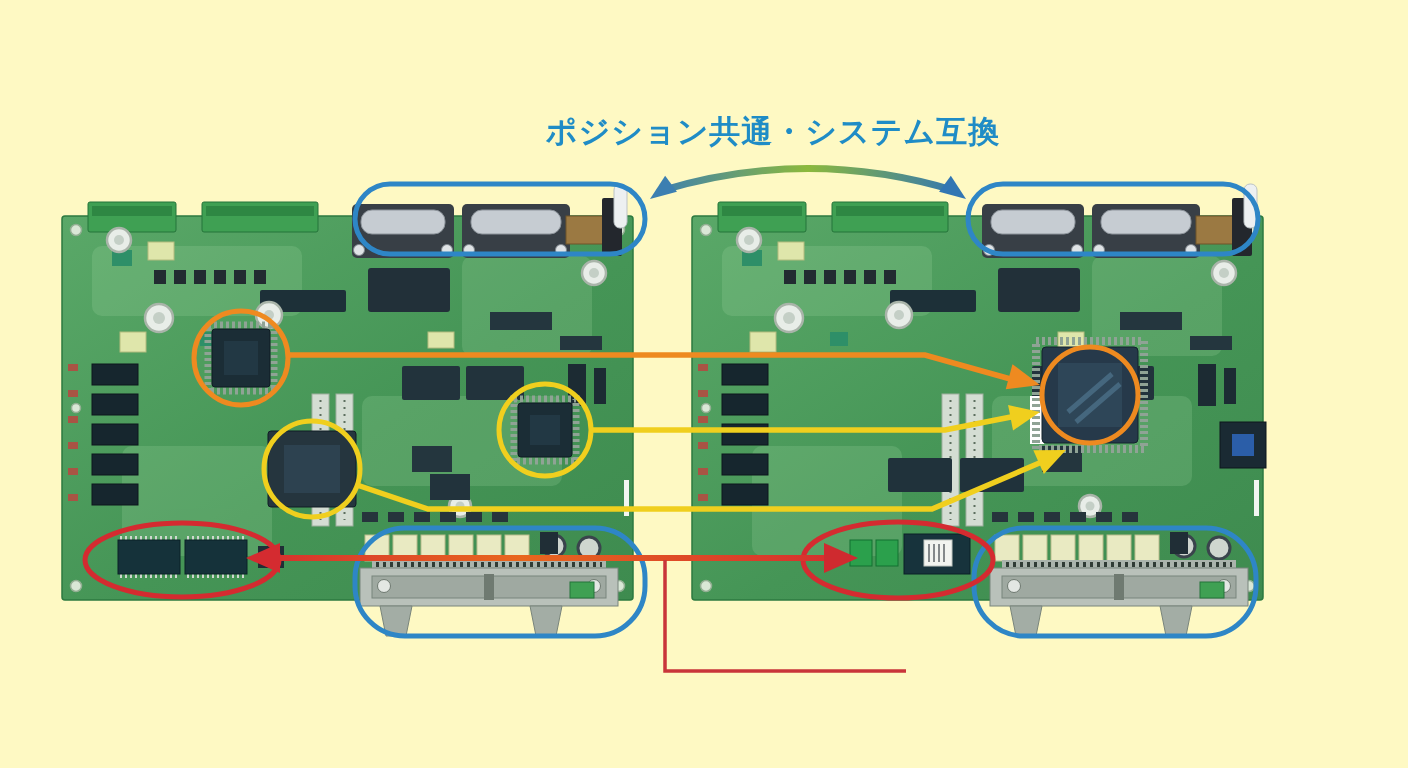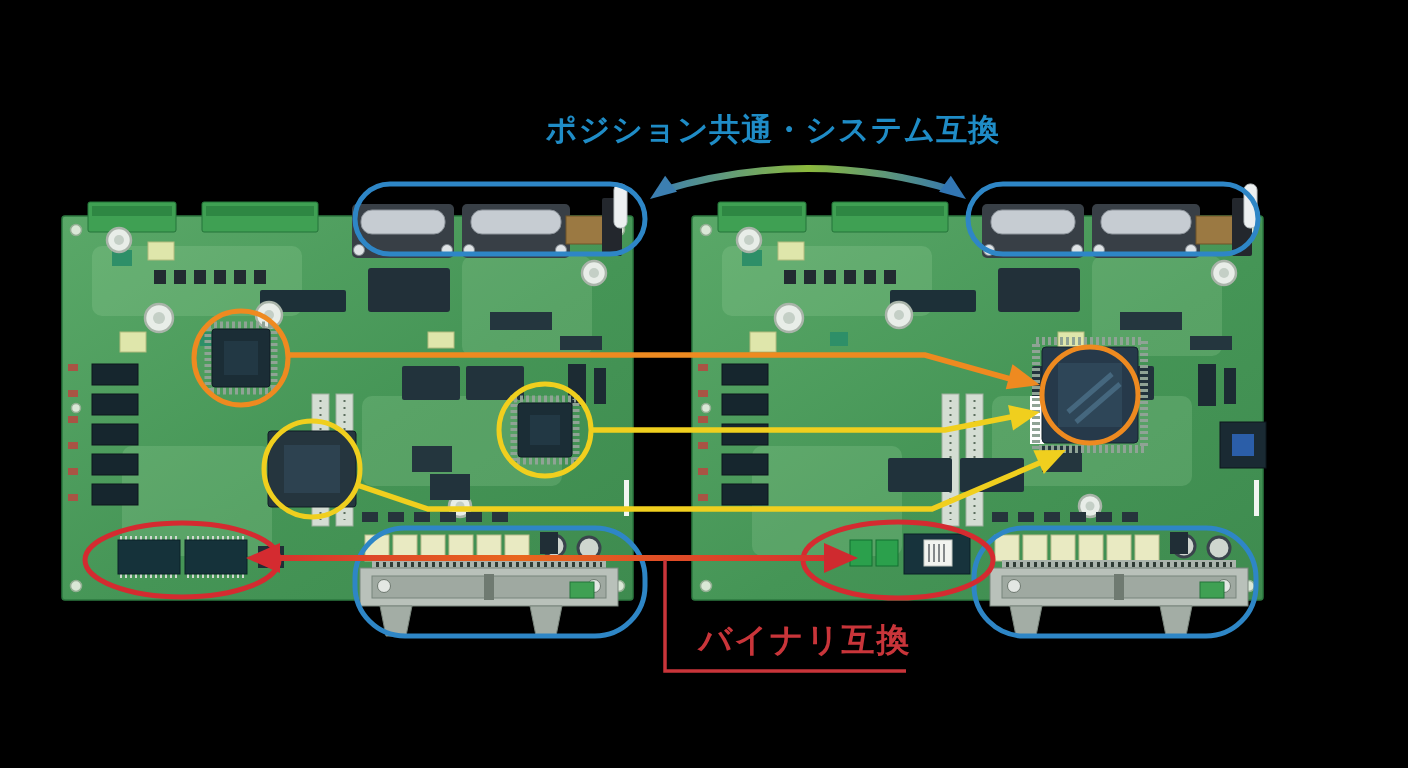--- a/index.html
+++ b/index.html
@@ -1,17 +1,17 @@
 <!DOCTYPE html>
 <html><head>
 <meta charset="utf-8">
 <style>
   html,body{margin:0;padding:0;background:#ffffff;}
-  .stage{position:relative;width:1408px;height:768px;background:#000000;overflow:hidden;
-         font-family:Liberation Mono, monospace;}
+  .stage{position:relative;width:1408px;height:768px;background:#fef9c3;overflow:hidden;
+         font-family:Liberation Sans, sans-serif;}
   .stage svg{position:absolute;left:0;top:0;}
   .label{position:absolute;text-align:center;font-weight:bold;line-height:1.15;}
   .label-top{left:538px;top:114px;width:470px;font-size:31px;color:#1f8cc6;letter-spacing:1px;}
   .label-bottom{left:690px;top:624px;width:230px;font-size:33px;color:#c9353a;letter-spacing:2px;}
 </style>
 </head>
 <body>
 
 <div class="stage">
 
@@ -233,15 +233,14 @@
   <g>
     <path d="M660,191 Q808,146 956,191" stroke="url(#arcGrad)" stroke-width="7" fill="none" stroke-linecap="round"></path>
     <polygon points="0,0 26,-10 26,10" transform="translate(650,199) rotate(-36)" fill="#3c7fb1"></polygon>
     <polygon points="0,0 -26,-10 -26,10" transform="translate(966,199) rotate(36)" fill="#3276b3"></polygon>
   </g>
 
   <path d="M665,560 L665,671 L906,671" stroke="#c9353a" stroke-width="3.5" fill="none"></path>
 </svg>
 
 <div class="label label-top">ポジション共通・システム互換</div>
-<div class="label label-bottom">バイナリ互換</div>
 
 </div>
 
 </body></html>

